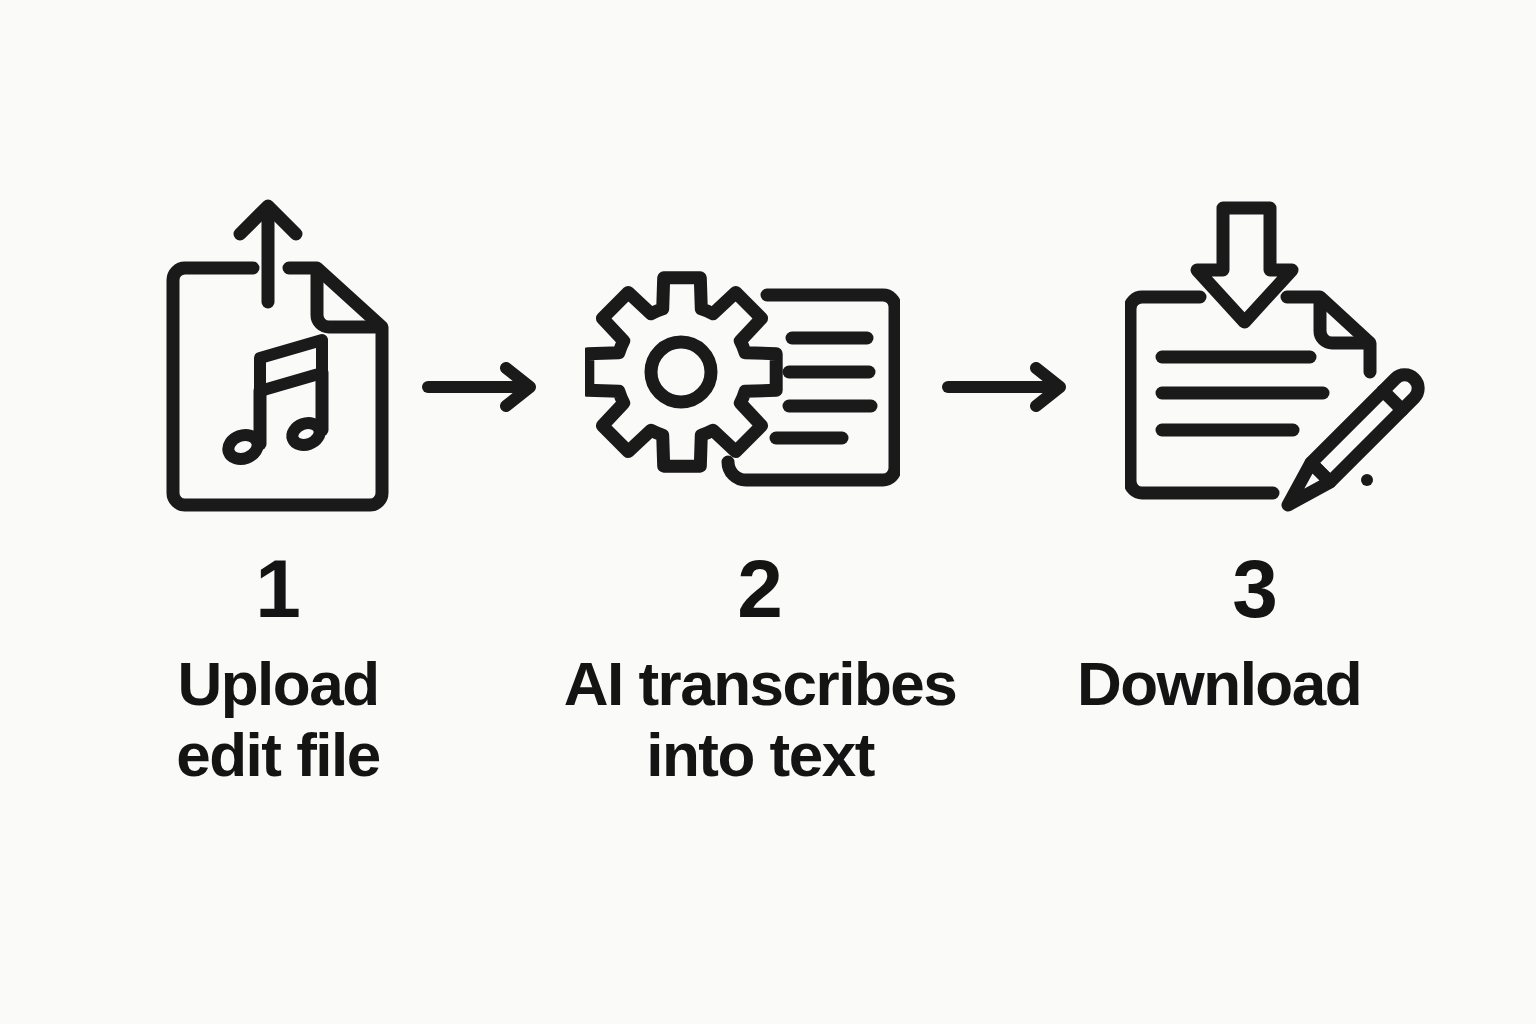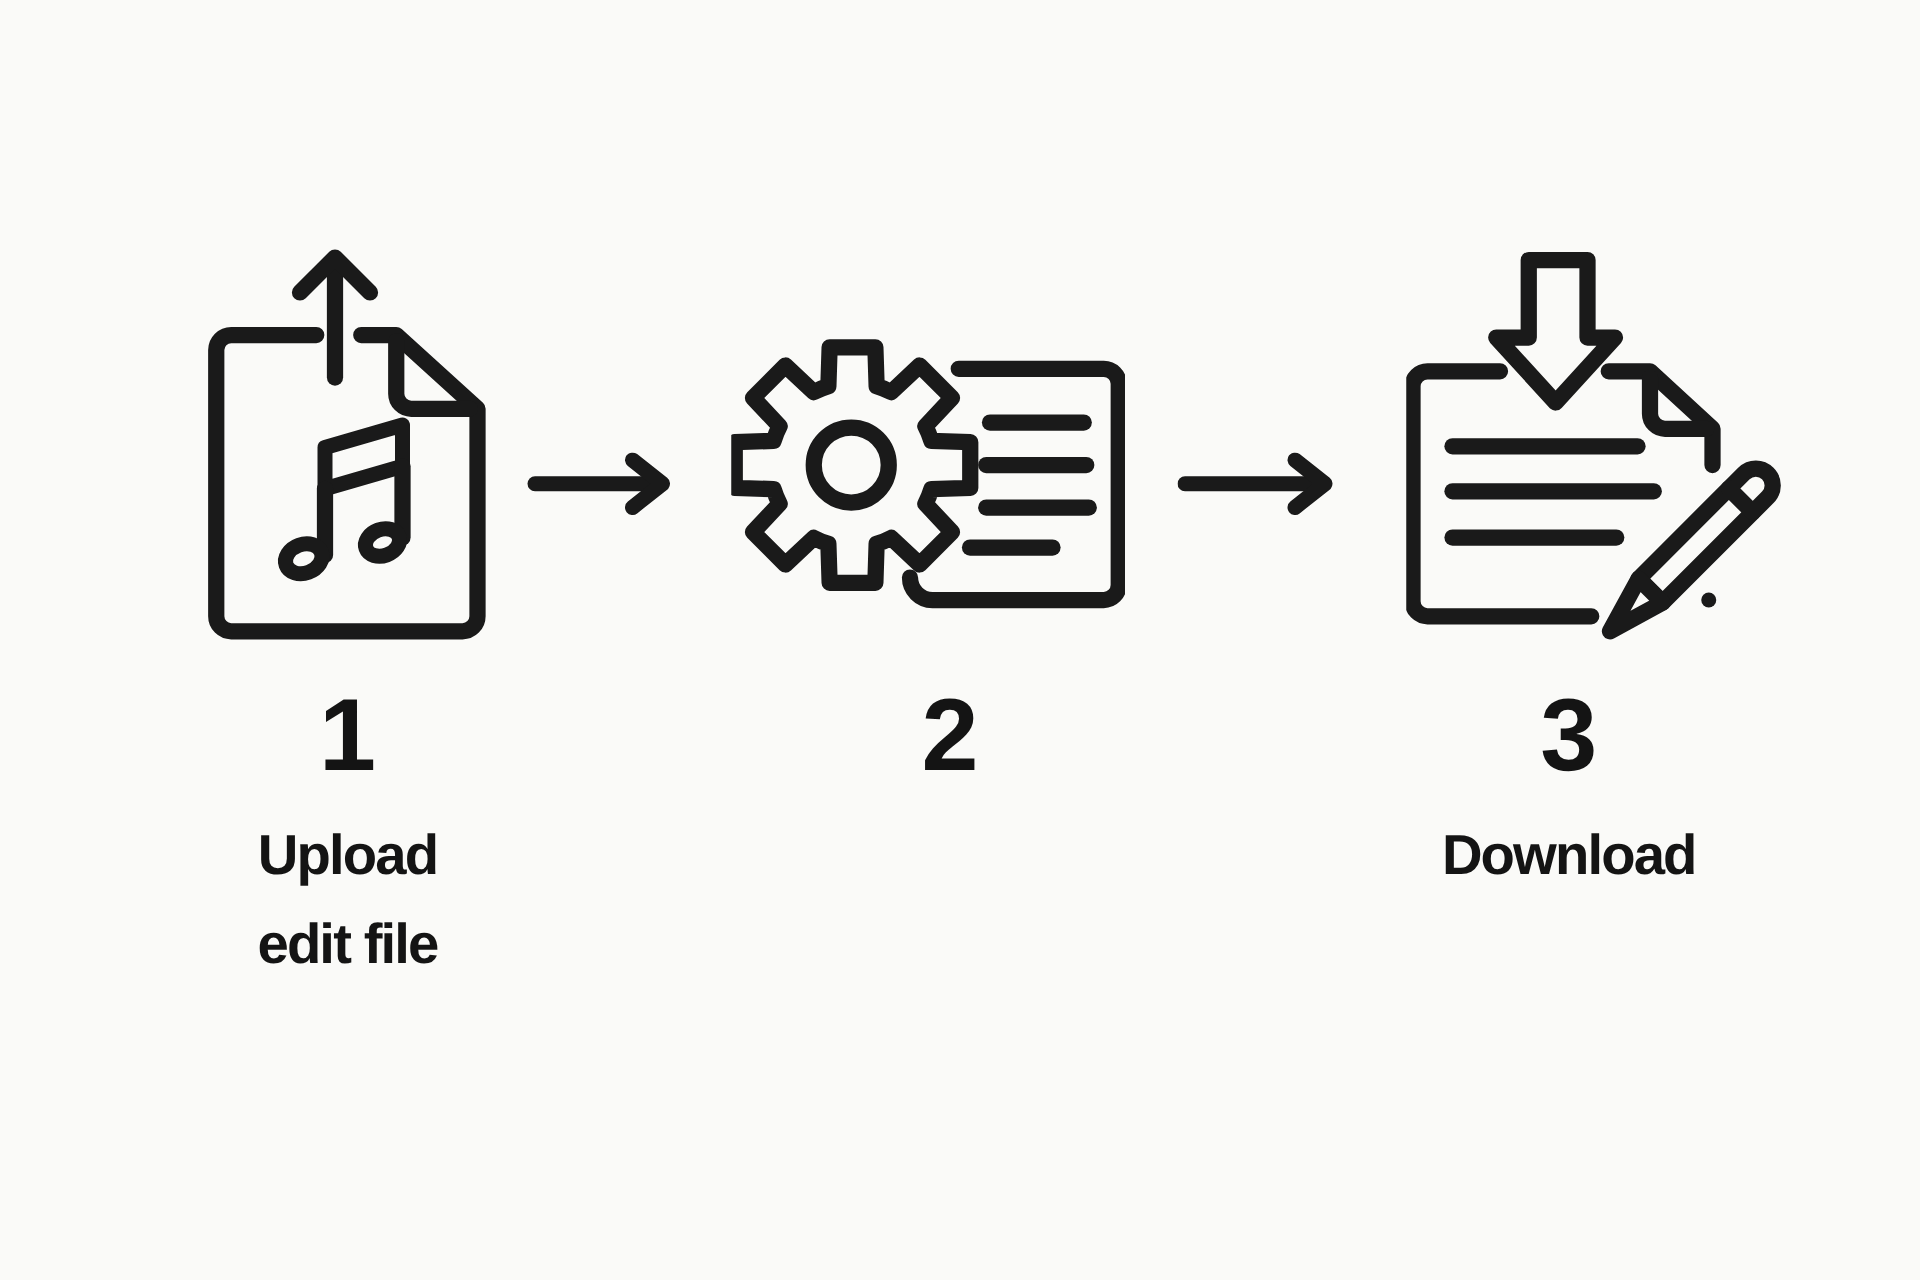--- a/index.html
+++ b/index.html
@@ -27,27 +27,27 @@
     position:absolute;top:548px;width:520px;
     font-size:82px;line-height:82px;font-weight:700;
     text-align:center;color:#141414;
   }
   .num1{left:18px;}
   .num2{left:500px;}
   .num3{left:995px;}
 
   .step-label{
     position:absolute;top:648px;width:520px;
-    font-size:45px;line-height:71px;font-weight:700;
+    font-size:62px;line-height:71px;font-weight:700;
     letter-spacing:-1.5px;text-align:center;color:#141414;
     white-space:nowrap;
   }
   .label1{left:18px;}
   .label2{left:500px;}
-  .label3{left:995px;}
+  .label3{left:959px;}
 </style>
 </head>
 <body>
 
 <div class="canvas">
 
   <svg class="icon1" viewBox="0 0 226 316">
 
     <path class="stroke" d="M104 16 L104 106"></path>
     <path class="stroke" d="M76 38 L104 10 L132 38"></path>
@@ -106,17 +106,21 @@
   </svg>
 
   <div class="step-number num1">1</div>
   <div class="step-number num2">2</div>
   <div class="step-number num3">3</div>
 
   <div class="step-label label1">
     <div>Upload</div>
     <div>edit file</div>
   </div>
+  <div class="step-label label2">
+    <div>AI transcribes</div>
+    <div>into text</div>
+  </div>
   <div class="step-label label3">
     <div>Download</div>
   </div>
 
 </div>
 
 </body></html>

